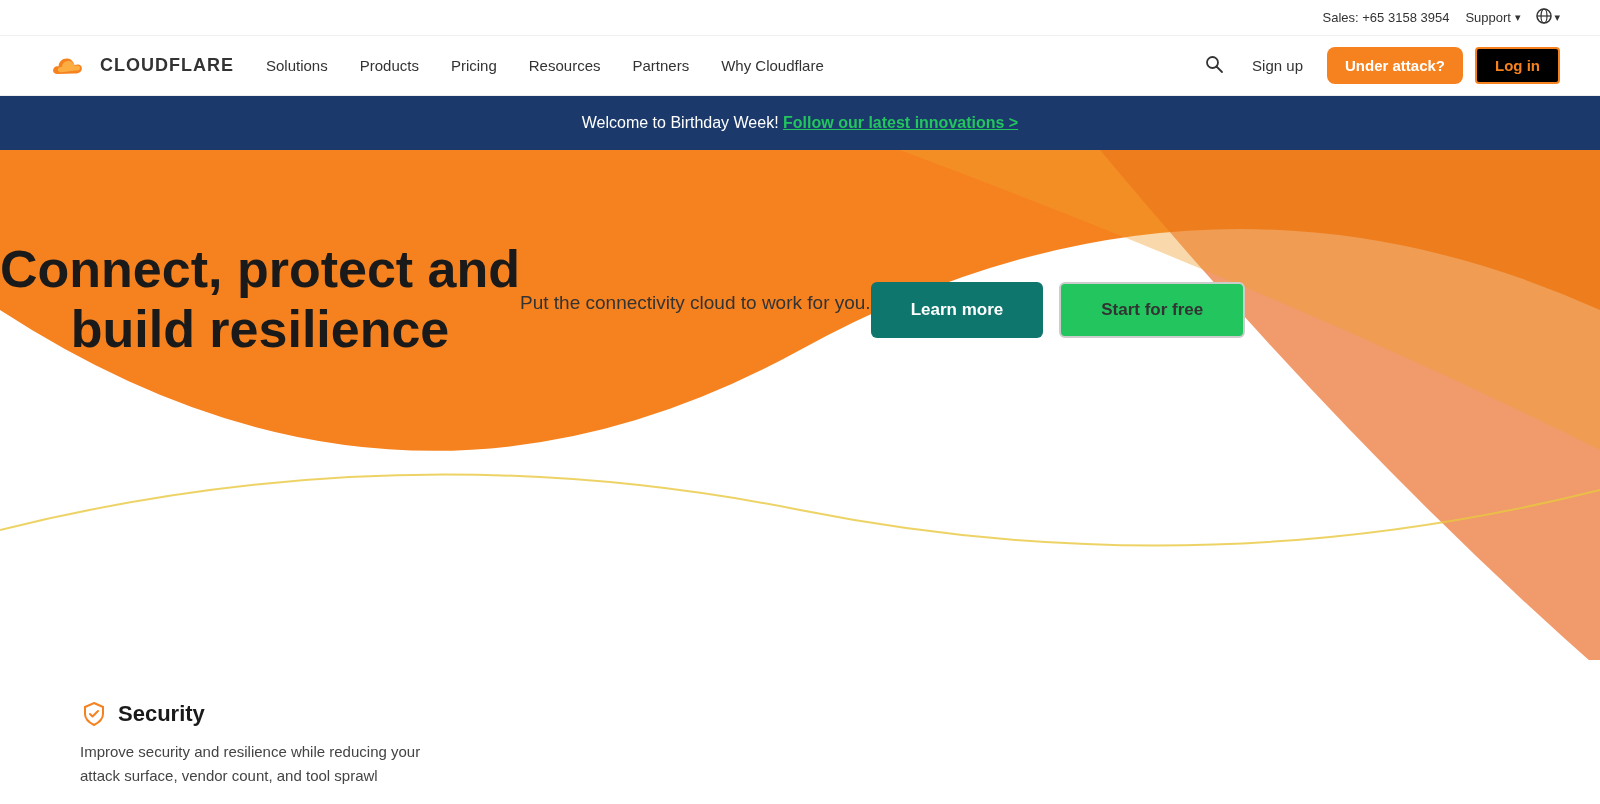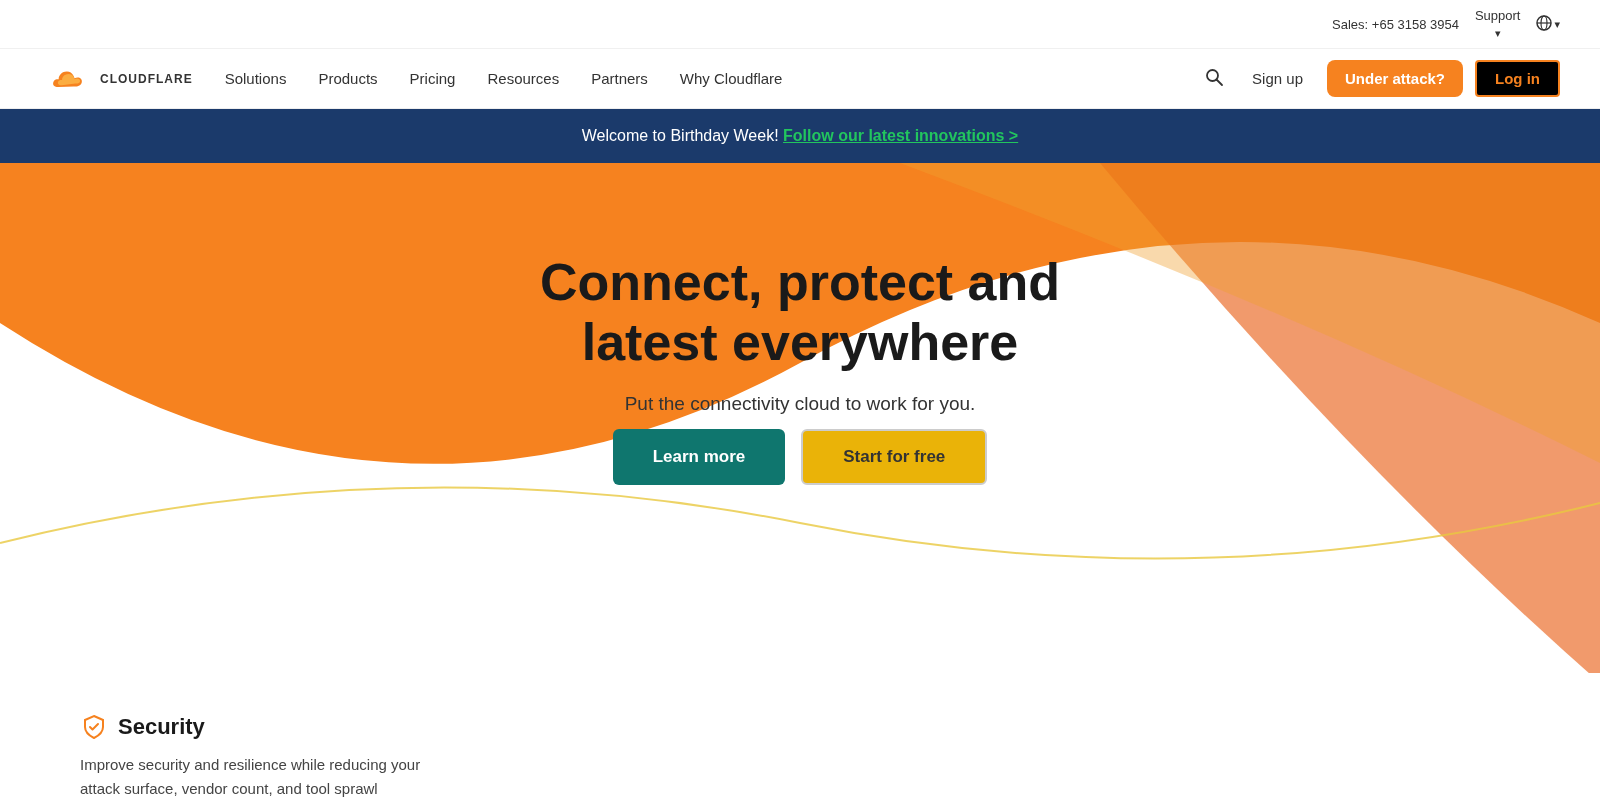--- a/index.html
+++ b/index.html
@@ -12,41 +12,41 @@
       align-items: center;
       padding: 8px 40px;
       font-size: 13px;
       color: #333;
       border-bottom: 1px solid #f0f0f0;
       gap: 16px;
     }
     .top-bar-sales { font-size: 13px; color: #333; }
     .support-btn {
       display: flex; align-items: center; gap: 4px;
-      font-size: 13px; cursor: pointer; background: none; border: none; color: #333; flex-direction: column;
+      font-size: 13px; cursor: pointer; background: none; border: none; color: #333;
     }
     .globe-btn {
       display: flex; align-items: center; gap: 2px;
       font-size: 13px; cursor: pointer; background: none; border: none; color: #333;
     }
 
     .main-nav {
       display: flex;
       align-items: center;
       padding: 0 40px;
       height: 60px;
       border-bottom: 1px solid #eee;
       gap: 0;
     }
     .logo {
       display: flex; align-items: center; gap: 8px;
       text-decoration: none; margin-right: 32px;
     }
     .logo-text {
-      font-size: 12px; font-weight: 700; color: #333; letter-spacing: 1px;
+      font-size: 18px; font-weight: 700; color: #333; letter-spacing: 1px;
       text-transform: uppercase;
     }
     .nav-links {
       display: flex; align-items: center; gap: 32px; flex: 1;
       list-style: none;
     }
     .nav-links a {
       font-size: 15px; color: #333; text-decoration: none; cursor: pointer;
     }
     .nav-right {
@@ -88,21 +88,20 @@
     }
     .hero-wave {
       position: absolute;
       top: 0; left: 0; right: 0; bottom: 0;
       z-index: 1;
     }
     .hero-content {
       position: relative;
       z-index: 2;
       display: flex;
-      flex-direction: column;
       align-items: center;
       padding-top: 90px;
       padding-bottom: 60px;
       text-align: center;
     }
     .hero-title {
       font-size: 52px;
       font-weight: 800;
       color: #1a1a1a;
       line-height: 1.15;
@@ -116,21 +115,21 @@
     }
     .hero-buttons {
       display: flex; gap: 16px;
     }
     .btn-learn-more {
       background: #0f766e; color: #fff; border: none;
       padding: 18px 40px; font-size: 17px; font-weight: 600;
       border-radius: 6px; cursor: pointer;
     }
     .btn-start-free {
-      background: #eab308; color: #333; border: 2px solid #ccc;
+      background: #22c55e; color: #333; border: 2px solid #ccc;
       padding: 16px 40px; font-size: 17px; font-weight: 600;
       border-radius: 6px; cursor: pointer;
     }
 
     
     .features-row {
       display: flex;
       justify-content: space-between;
       padding: 40px 80px 20px 80px;
       position: relative;
@@ -242,21 +241,21 @@
     <path d="M900 0 L1600 0 L1600 300 Q1300 150 900 0 Z" fill="#f0a030" opacity="0.4"></path>
   </svg>
 
   <svg style="position:absolute;bottom:60px;left:0;right:0;width:100%;height:200px;z-index:1;pointer-events:none;" viewBox="0 0 1600 200" preserveAspectRatio="none">
     <path d="M0 120 Q400 20 800 100 Q1200 180 1600 80" stroke="#e8c840" stroke-width="2" fill="none" opacity="0.8"></path>
   </svg>
 
   <div class="hero-content">
     <h1 class="hero-title">
       <span>Connect, protect and</span><br>
-      <span>latest everywhere</span>
+      <span>build resilience</span>
     </h1>
     <p class="hero-subtitle">Put the connectivity cloud to work for you.</p>
     <div class="hero-buttons">
       <button class="btn-learn-more">Learn more</button>
       <button class="btn-start-free">Start for free</button>
     </div>
   </div>
 </div>
 
 <div class="features-row">

